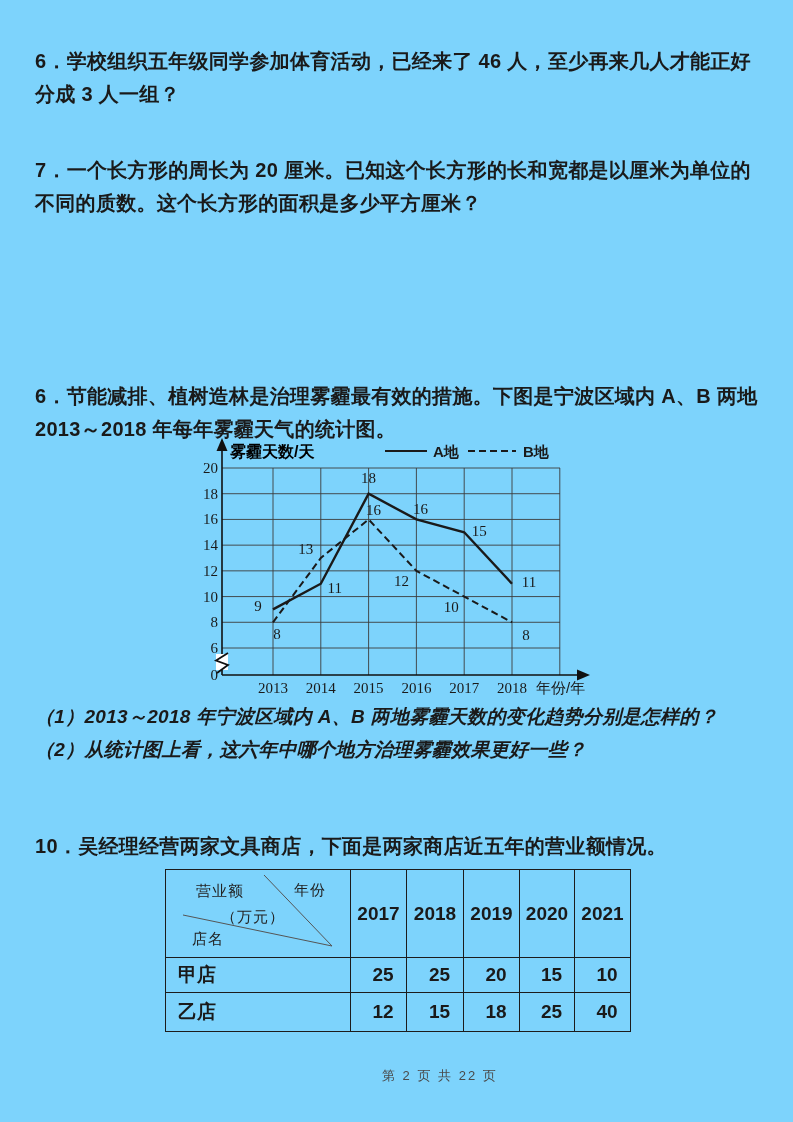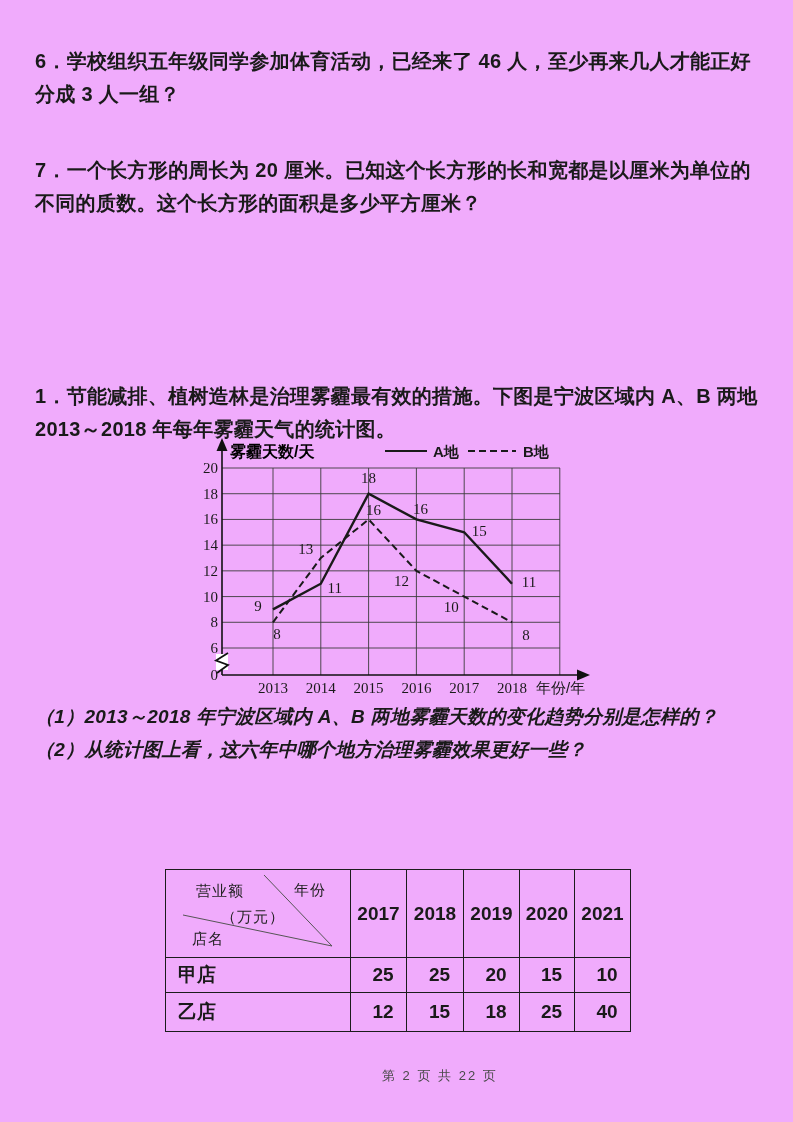--- a/index.html
+++ b/index.html
@@ -1,19 +1,19 @@
 <!DOCTYPE html>
 <html><head>
 <meta charset="utf-8">
 <style>
   html,body{margin:0;padding:0;background:#e8e8e8;}
   .page{
     position:relative;
     width:793px;height:1122px;
-    background:#f0abfc;
+    background:#7dd3fc;
     overflow:hidden;
     font-family:"Liberation Sans","DejaVu Sans",sans-serif;
     color:#1a1a1a;
   }
   .para{
     position:absolute;
     left:35px;
     width:735px;
     font-size:20px;
     font-weight:600;
@@ -64,21 +64,21 @@
     <div class="line">分成 3 人一组？</div>
   </div>
 
   <div class="para" style="top:154px">
     <div class="line">7．一个长方形的周长为 20 厘米。已知这个长方形的长和宽都是以厘米为单位的</div>
     <div class="line">不同的质数。这个长方形的面积是多少平方厘米？</div>
   </div>
 
 
   <div class="para" style="top:380px">
-    <div class="line">1．节能减排、植树造林是治理雾霾最有效的措施。下图是宁波区域内 A、B 两地</div>
+    <div class="line">6．节能减排、植树造林是治理雾霾最有效的措施。下图是宁波区域内 A、B 两地</div>
     <div class="line">2013～2018 年每年雾霾天气的统计图。</div>
   </div>
 
   <div class="chart-wrap">
     <svg id="chart-svg" width="436" height="272" viewBox="0 0 436 272">
         <g stroke="#3c3c3c" stroke-width="0.9">
           <line x1="42" y1="210" x2="380" y2="210"></line>
           <line x1="42" y1="184.28571428571428" x2="380" y2="184.28571428571428"></line>
           <line x1="42" y1="158.57142857142858" x2="380" y2="158.57142857142858"></line>
           <line x1="42" y1="132.85714285714286" x2="380" y2="132.85714285714286"></line>
@@ -148,20 +148,23 @@
           <text x="346" y="202.28571428571428">8</text>
         </g>
       </svg>
   </div>
 
   <div class="para" style="top:700px;line-height:33px;font-size:19px;font-style:italic;">
     <div class="line">（1）2013～2018 年宁波区域内 A、B 两地雾霾天数的变化趋势分别是怎样的？</div>
     <div class="line">（2）从统计图上看，这六年中哪个地方治理雾霾效果更好一些？</div>
   </div>
 
+  <div class="para" style="top:830px">
+    <div class="line">10．吴经理经营两家文具商店，下面是两家商店近五年的营业额情况。</div>
+  </div>
 
   <table class="store-table">
     <colgroup>
       <col style="width:185px">
         <col style="width:56px">
         <col style="width:57px">
       <col style="width:56px">
         <col style="width:55px">
         <col style="width:56px">
     </colgroup>

